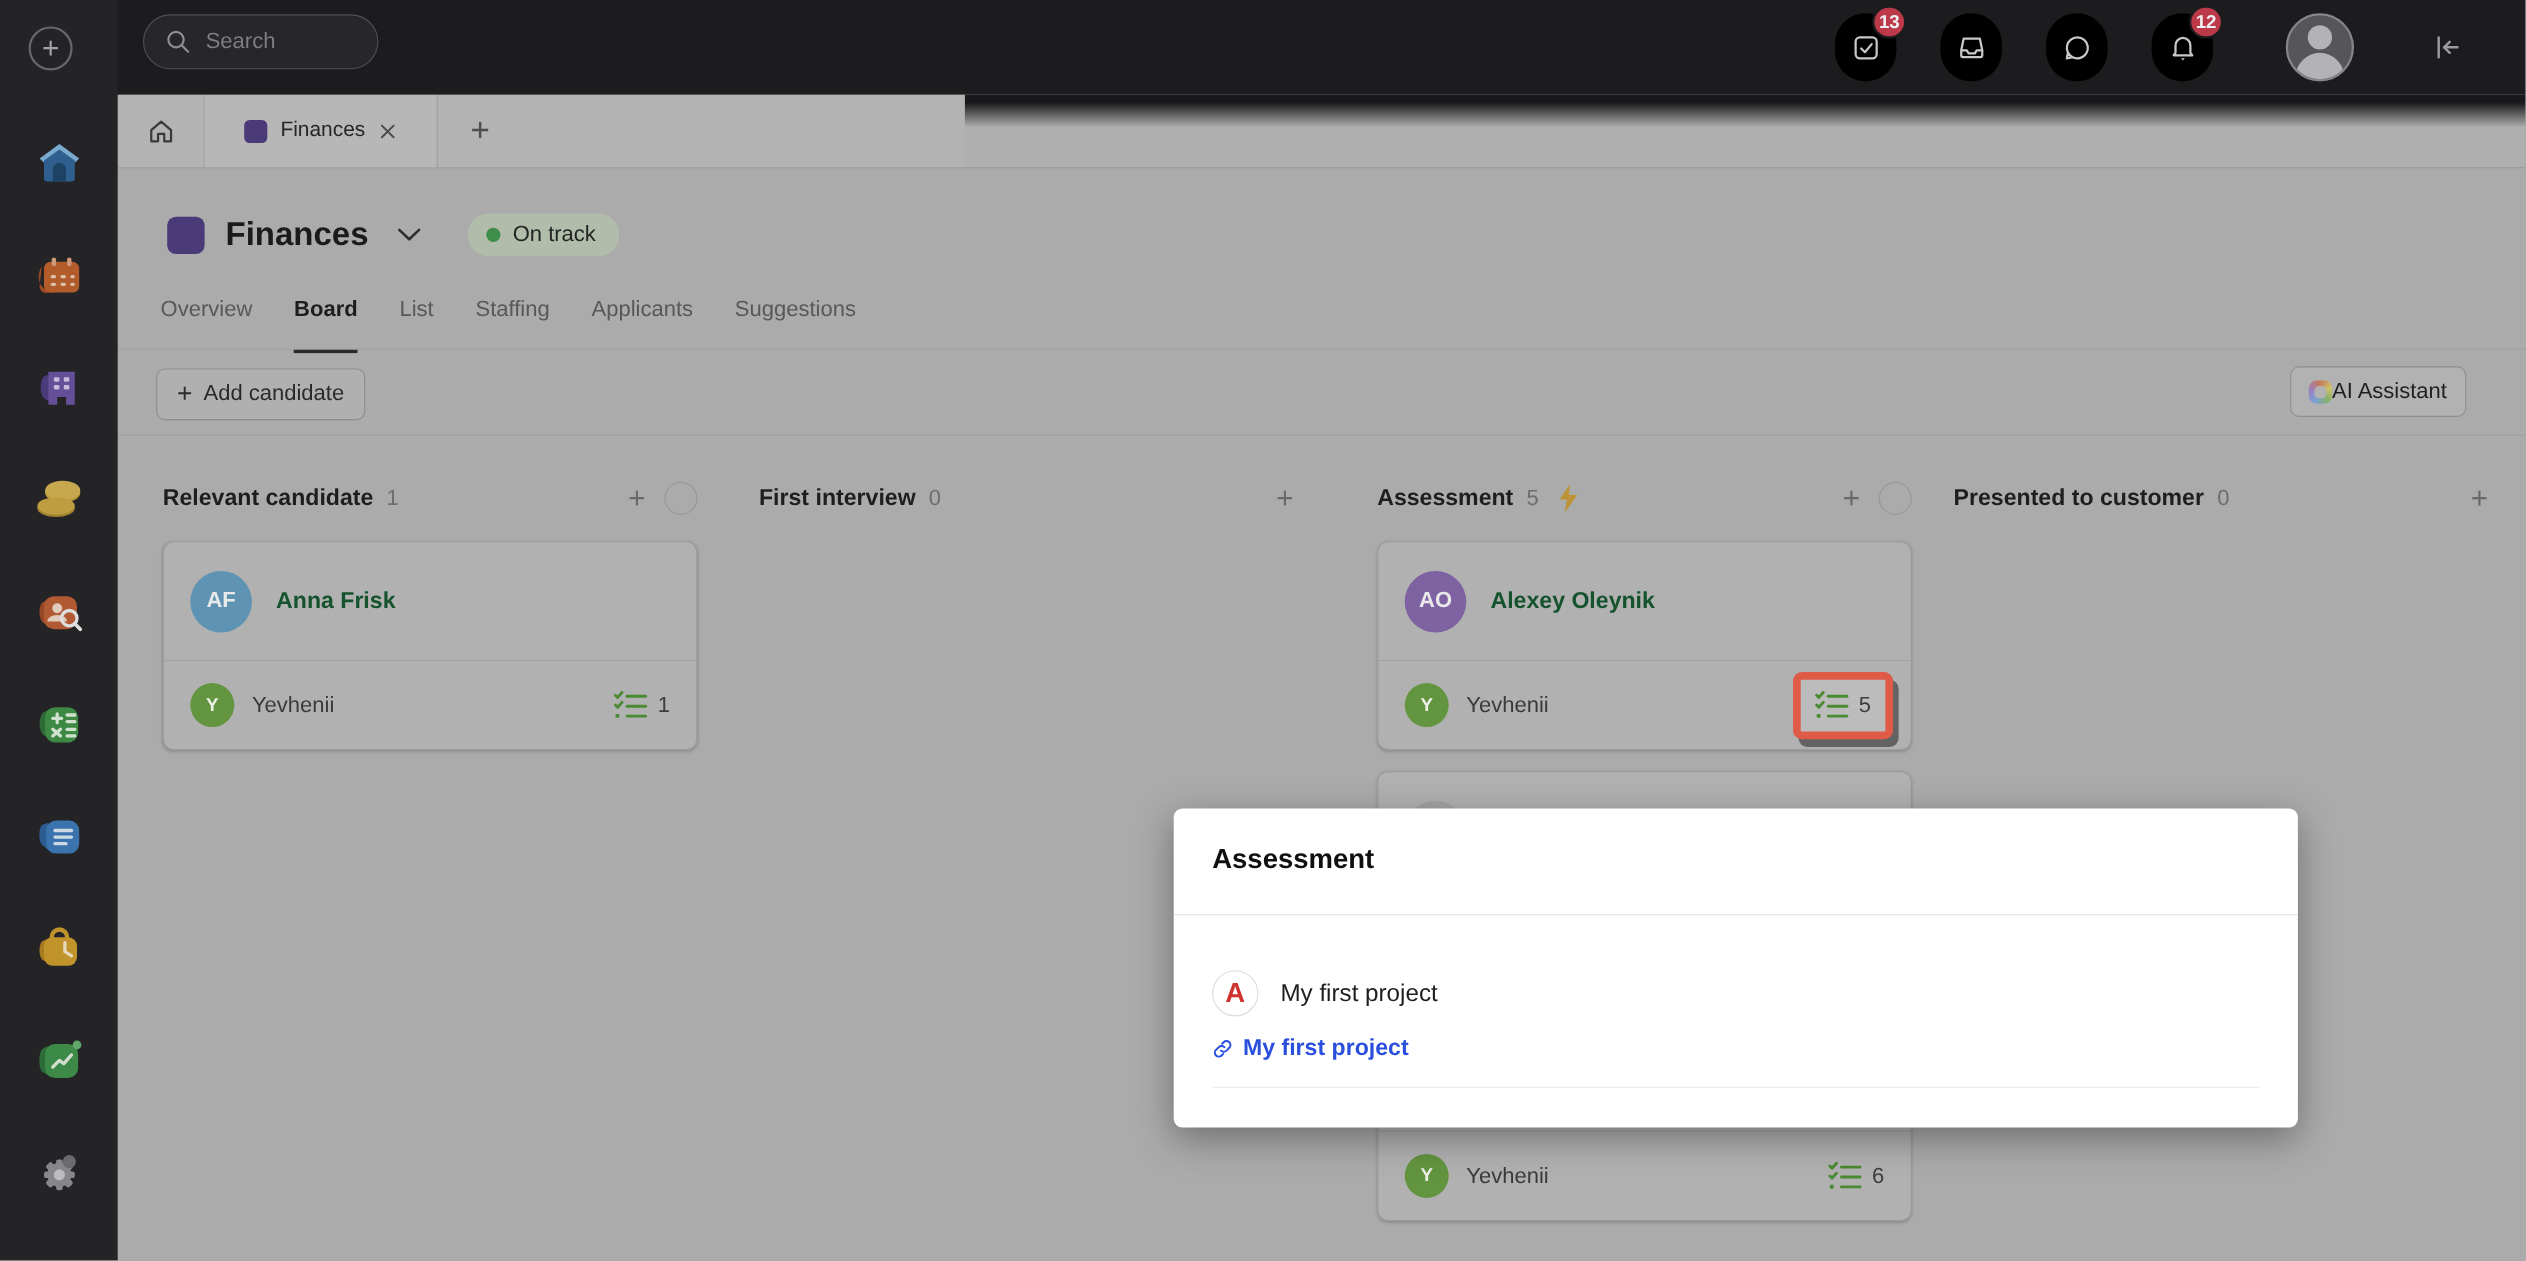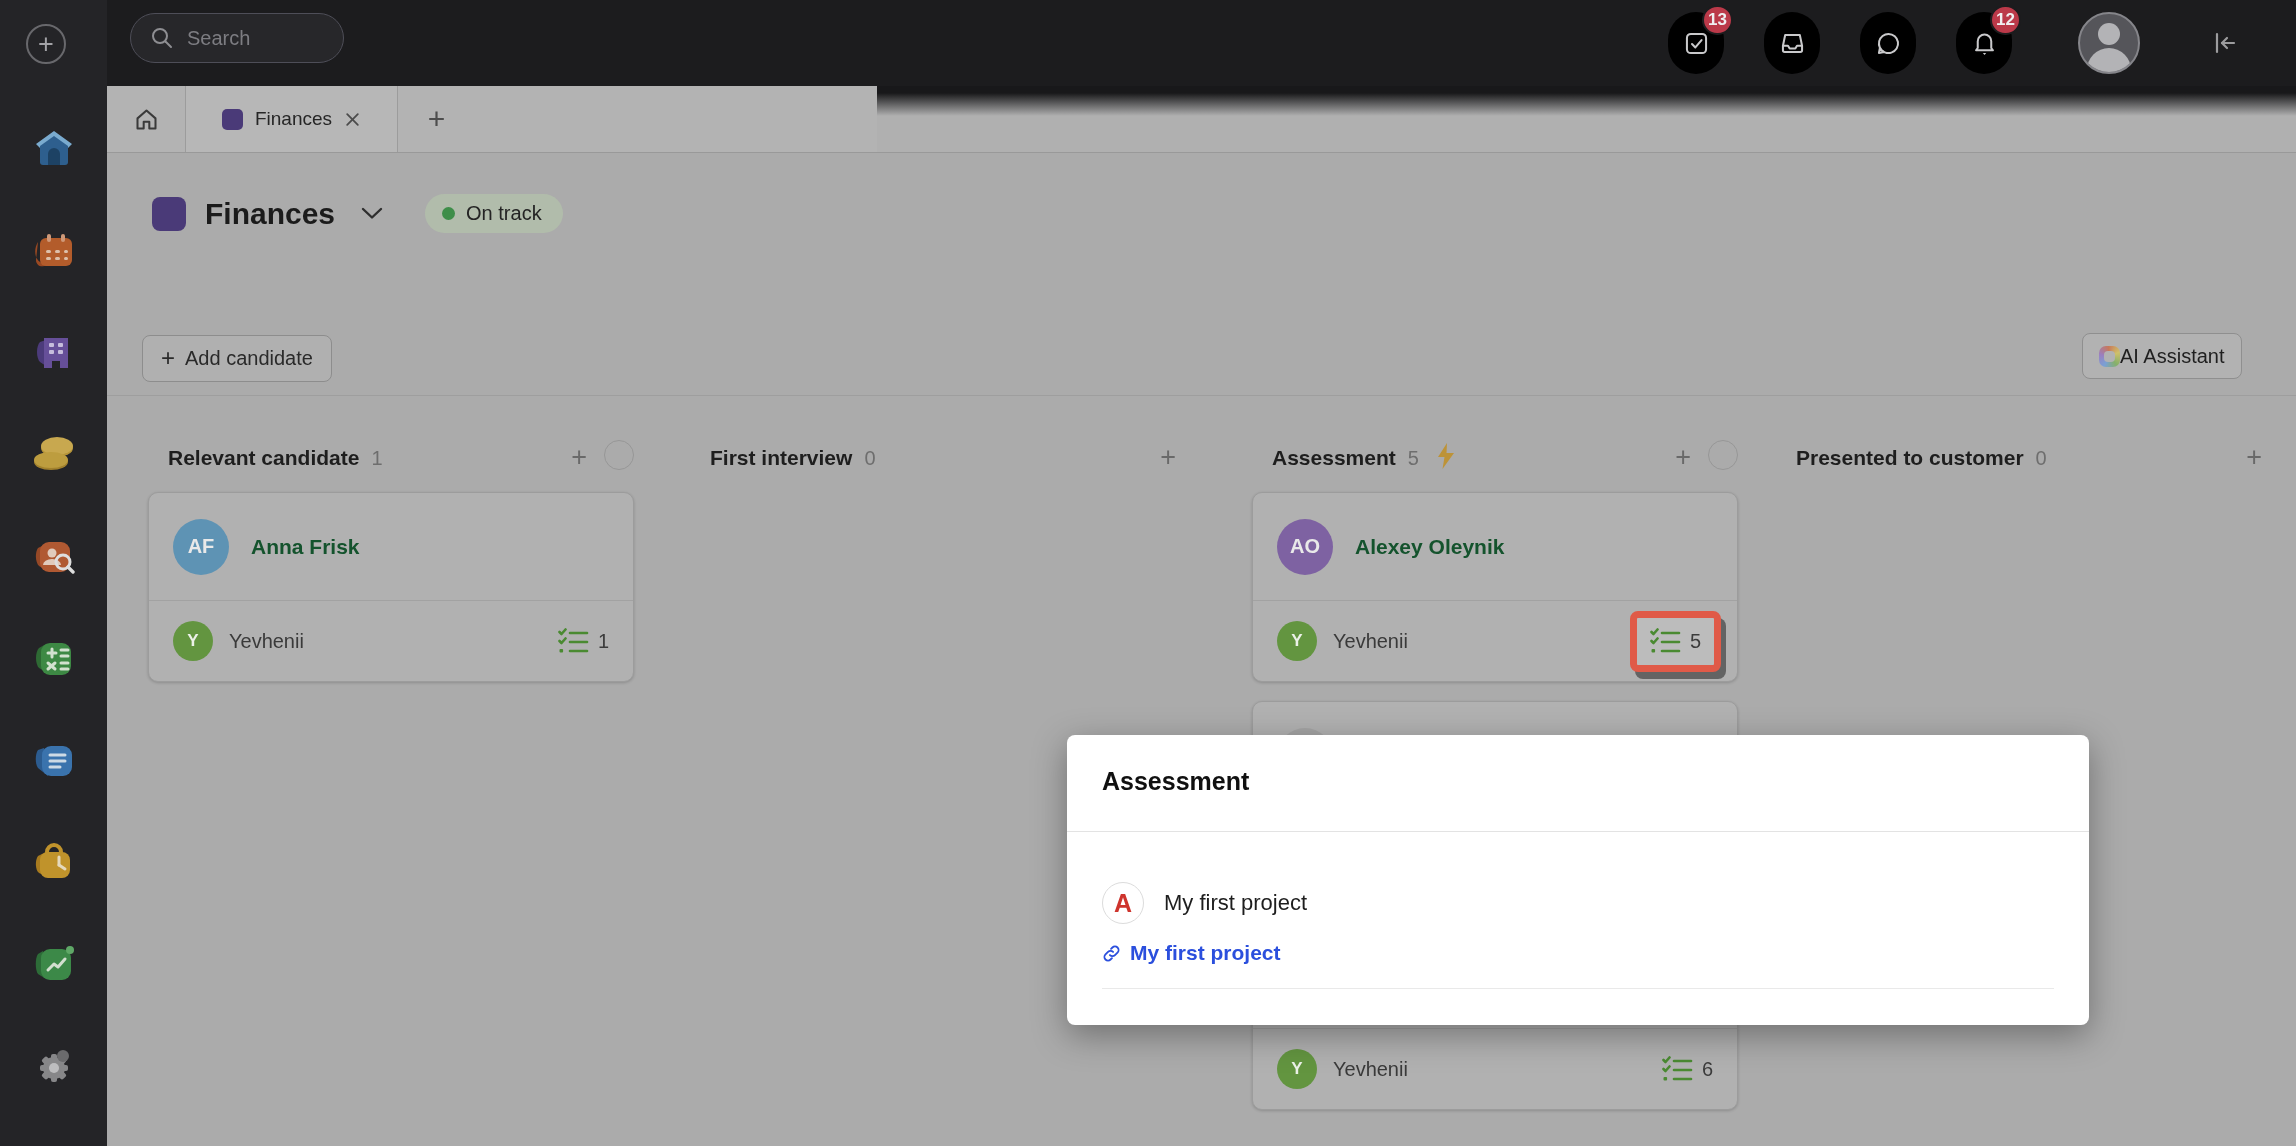--- a/index.html
+++ b/index.html
@@ -78,21 +78,21 @@
   .btn-ai{position:absolute;left:1975px;top:15px;height:44px;border:1px solid #8f8f8f;border-radius:8px;
     background:#b2b2b2;display:flex;align-items:center;padding:0 16px;font-size:20px;color:#1f1f1f;}
   .ai-ic{position:relative;width:21px;height:21px;border-radius:7px;
     background:conic-gradient(from 210deg,#7aa0d4,#9b7fc0,#c8795a,#cfc06a,#86b06a,#7aa0d4);}
   .ai-ic::after{content:"";position:absolute;inset:5px;border-radius:4px;background:#b2b2b2;}
 
   
   .board{position:absolute;left:0;top:310px;width:2189px;height:750px;}
   .column{position:absolute;top:0;width:486px;display:flex;flex-direction:column;}
   .col-0{left:41px;} .col-1{left:583px;} .col-2{left:1145px;} .col-3{left:1669px;}
-  .col-header{margin-top:40px;height:34px;display:flex;align-items:flex-end;margin-left:20px;}
+  .col-header{margin-top:40px;height:34px;display:flex;align-items:center;}
   .col-title{font-size:21px;font-weight:bold;color:#1e1e1e;}
   .col-count{margin-left:12px;font-size:20px;color:#6e6e6e;}
   .col-bolt{margin-left:16px;}
   .col-plus{font-size:27px;color:#696969;line-height:26px;}
   .col-circle{width:30px;height:30px;border-radius:50%;border:1.5px solid #979797;margin-left:17px;box-sizing:border-box;}
 
   .card{background:#b1b1b1;border:1px solid #9c9c9c;border-radius:10px;box-shadow:0 1px 3px rgba(0,0,0,.18);box-sizing:border-box;}
   .card.first{margin-top:22px;}
   .card-main{height:107px;display:flex;align-items:center;gap:22px;padding:0 24px;}
   .card-main.short{height:102px;}
@@ -302,20 +302,28 @@
     <div class="page-title">Finances</div>
     <svg class="title-chevron" width="22" height="13" viewBox="0 0 22 13">
       <polyline points="2,2 11,10.5 20,2" fill="none" stroke="#2e2e2e" stroke-width="2.4" stroke-linecap="round" stroke-linejoin="round"></polyline>
     </svg>
     <div class="status-pill">
       <div class="status-dot"></div>
       <span class="status-text">On track</span>
     </div>
   </div>
 
+  <div class="nav-row">
+    <div class="nav-item">Overview</div>
+    <div class="nav-item active">Board</div>
+    <div class="nav-item">List</div>
+    <div class="nav-item">Staffing</div>
+    <div class="nav-item">Applicants</div>
+    <div class="nav-item">Suggestions</div>
+  </div>
 
   <div class="toolbar">
     <div class="btn-add">
       <span class="plus">+</span>
       <span>Add candidate</span>
     </div>
     <div class="btn-ai">
       <div class="ai-ic"></div>
       <span>AI Assistant</span>
     </div>

